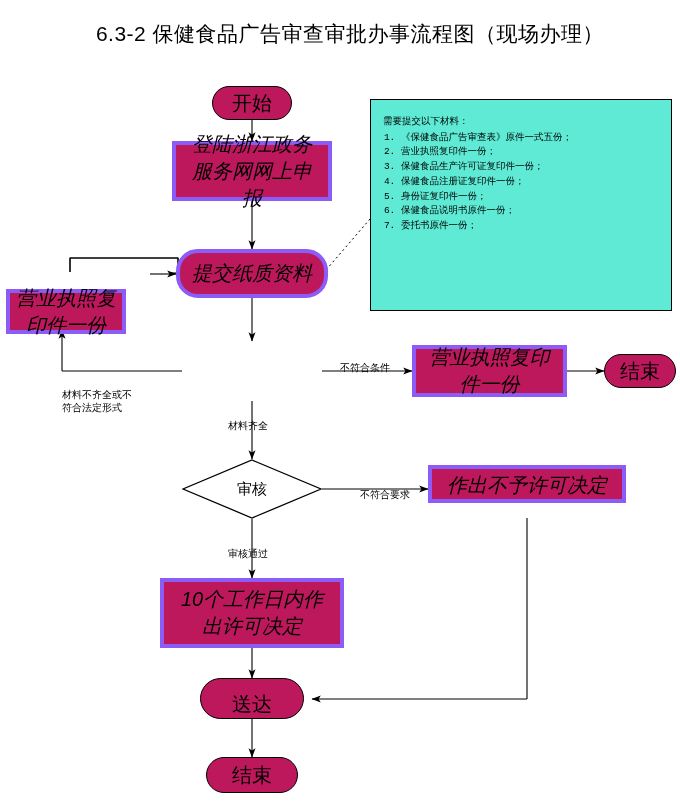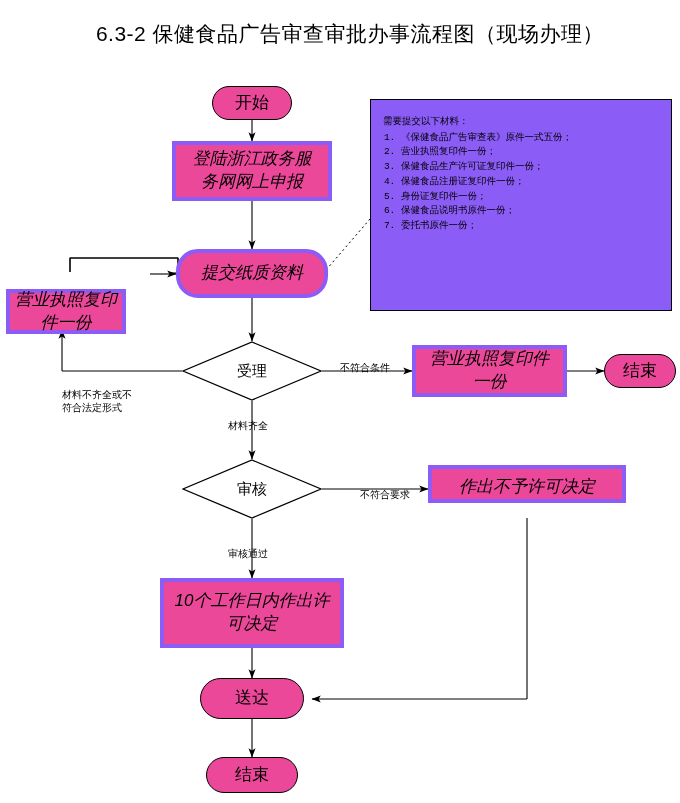--- a/index.html
+++ b/index.html
@@ -30,22 +30,22 @@
     white-space: nowrap;
   }
   .node {
     position: absolute;
     box-sizing: border-box;
     display: flex;
     align-items: center;
     justify-content: center;
     text-align: center;
     line-height: 1.35;
-    font-size: 17px;
-    background: #ec4899;
+    font-size: 20px;
+    background: #be185d;
   }
   .rect {
     border: 4px solid #8b5cf6;
     font-style: italic;
   }
   .stadium {
     border: 1px solid #000000;
     border-radius: 22px;
   }
   .diamond-wrap {
@@ -66,21 +66,21 @@
     height: 100%;
     display: flex;
     align-items: center;
     justify-content: center;
     font-size: 15px;
   }
   .note {
     position: absolute;
     box-sizing: border-box;
     border: 1px solid #000000;
-    background: #8b5cf6;
+    background: #5eead4;
     padding: 14px 12px 10px 12px;
     font-size: 9.5px;
     line-height: 1.55;
   }
   .note .note-head {
     margin-bottom: 2px;
   }
   .note ol {
     margin: 0;
     padding-left: 18px;
@@ -177,26 +177,20 @@
   </div>
 
   <div class="node rect" style="left:176px; top:249px; width:152px; height:49px;border-radius:22px;">
     <span>提交纸质资料</span>
   </div>
 
   <div class="node rect" style="left:6px; top:289px; width:120px; height:45px;">
     <span style="display:block; width:106px;">营业执照复印件一份</span>
   </div>
 
-  <div class="diamond-wrap" style="left:182px; top:341px; width:140px; height:60px;">
-    <svg class="diamond-shape" viewBox="0 0 140 60" preserveAspectRatio="none">
-      <polygon points="70,1 139,30 70,59 1,30" fill="#ffffff" stroke="#000000" stroke-width="1.3"></polygon>
-    </svg>
-    <div class="diamond-label">受理</div>
-  </div>
 
   <div class="node rect" style="left:412px; top:345px; width:155px; height:52px;">
     <span style="display:block; width:130px;">营业执照复印件一份</span>
   </div>
 
   <div class="node stadium" style="left:604px; top:354px; width:72px; height:34px;">
     <span>结束</span>
   </div>
 
   <div class="diamond-wrap" style="left:182px; top:459px; width:140px; height:60px;">
@@ -207,21 +201,21 @@
   </div>
 
   <div class="node rect" style="left:428px; top:465px; width:198px; height:38px;align-items:flex-end;">
     <span>作出不予许可决定</span>
   </div>
 
   <div class="node rect" style="left:160px; top:578px; width:184px; height:70px;">
     <span style="display:block; width:162px;">10个工作日内作出许可决定</span>
   </div>
 
-  <div class="node stadium" style="left:200px; top:678px; width:104px; height:41px;">
+  <div class="node stadium" style="left:200px; top:678px; width:104px; height:41px;align-items:flex-end;">
     <span>送达</span>
   </div>
 
   <div class="node stadium" style="left:206px; top:757px; width:92px; height:36px;">
     <span>结束</span>
   </div>
 
   <div class="note" style="left:370px; top:99px; width:302px; height:212px;">
     <div class="note-head">需要提交以下材料：</div>
     <ol>

